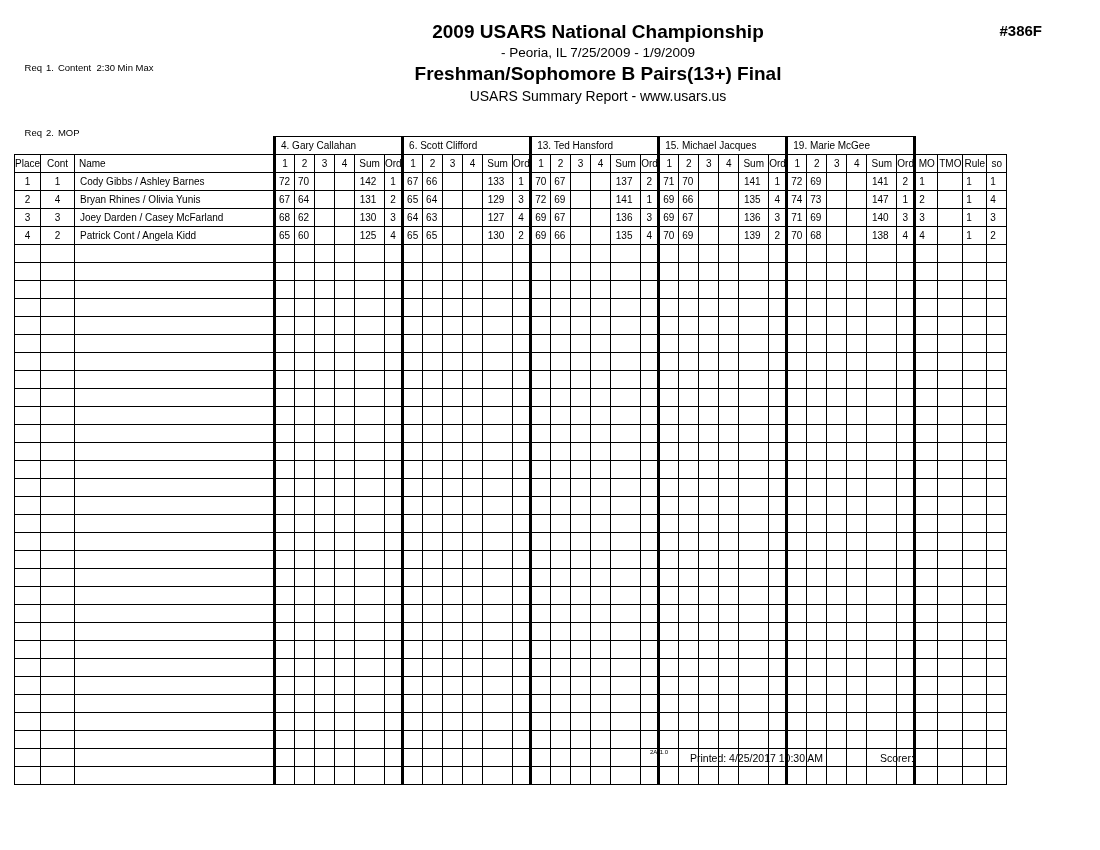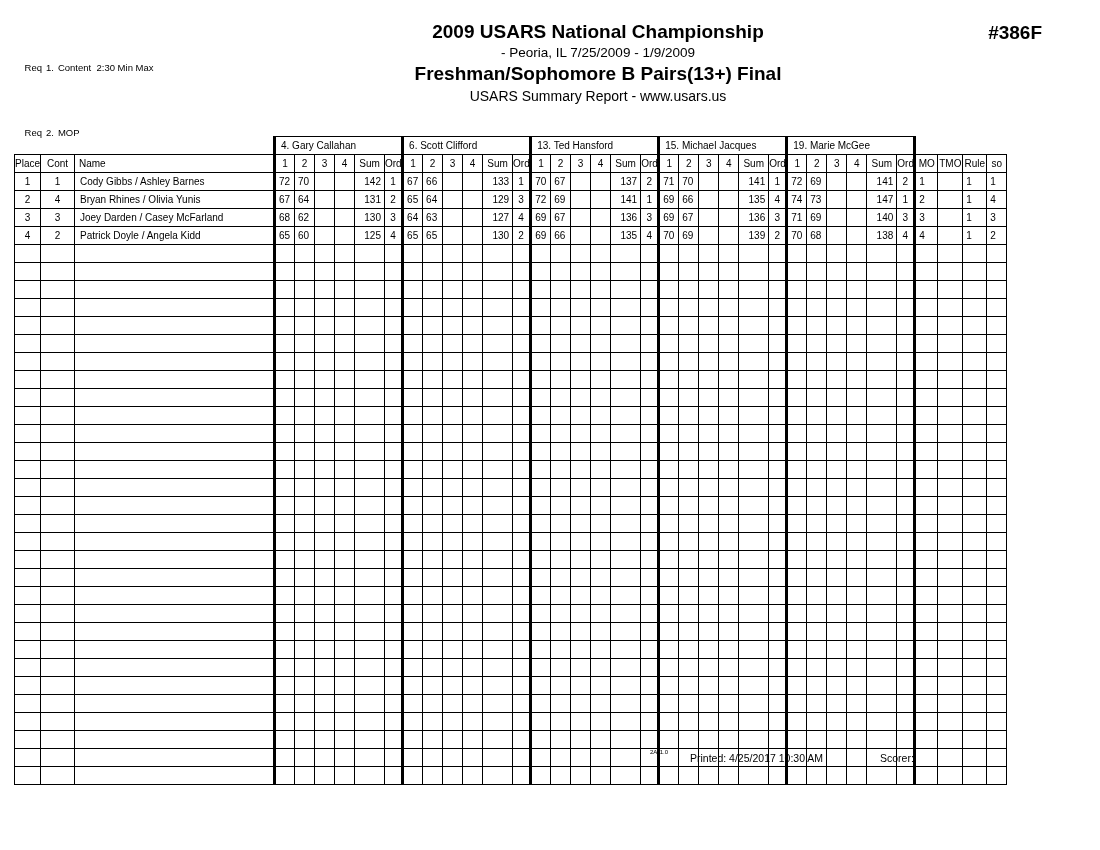--- a/index.html
+++ b/index.html
@@ -51,21 +51,21 @@
   }
   .title-report {
     font-size: 14px;
     line-height: 20px;
   }
 
   .doc-code {
     position: absolute;
     right: 58px;
     top: 22px;
-    font-size: 19px;
+    font-size: 15px;
     font-weight: bold;
   }
 
   
   .sheet {
     position: absolute;
     left: 14px;
     top: 136px;
     width: 1030px;
   }
@@ -114,21 +114,21 @@
     padding-left: 5px !important;
     font-weight: bold;
     font-size: 10.5px;
   }
   .c-score {
     text-align: left;
     padding-left: 3px !important;
     font-size: 10px;
   }
   .c-sum {
-    text-align: right;
+    text-align: center;
     padding-right: 3px !important;
     font-size: 10px;
   }
   .c-ord {
     text-align: center;
     font-weight: bold;
     font-size: 10.5px;
   }
   .c-tail {
     text-align: left;
@@ -391,21 +391,21 @@
           <td class="c-sum">140</td>
           <td class="c-ord sep-right">3</td>
           <td class="c-tail">3</td>
           <td class="c-tail"></td>
           <td class="c-tail">1</td>
           <td class="c-tail">3</td>
         </tr>
         <tr>
           <td class="c-place">4</td>
           <td class="c-cont">2</td>
-          <td class="c-name">Patrick Doyle / Angela Kidd</td>
+          <td class="c-name">Patrick Cont / Angela Kidd</td>
           <td class="c-score sep-left">65</td>
           <td class="c-score">60</td>
           <td class="c-score"></td>
           <td class="c-score"></td>
           <td class="c-sum">125</td>
           <td class="c-ord">4</td>
           <td class="c-score sep-left">65</td>
           <td class="c-score">65</td>
           <td class="c-score"></td>
           <td class="c-score"></td>

